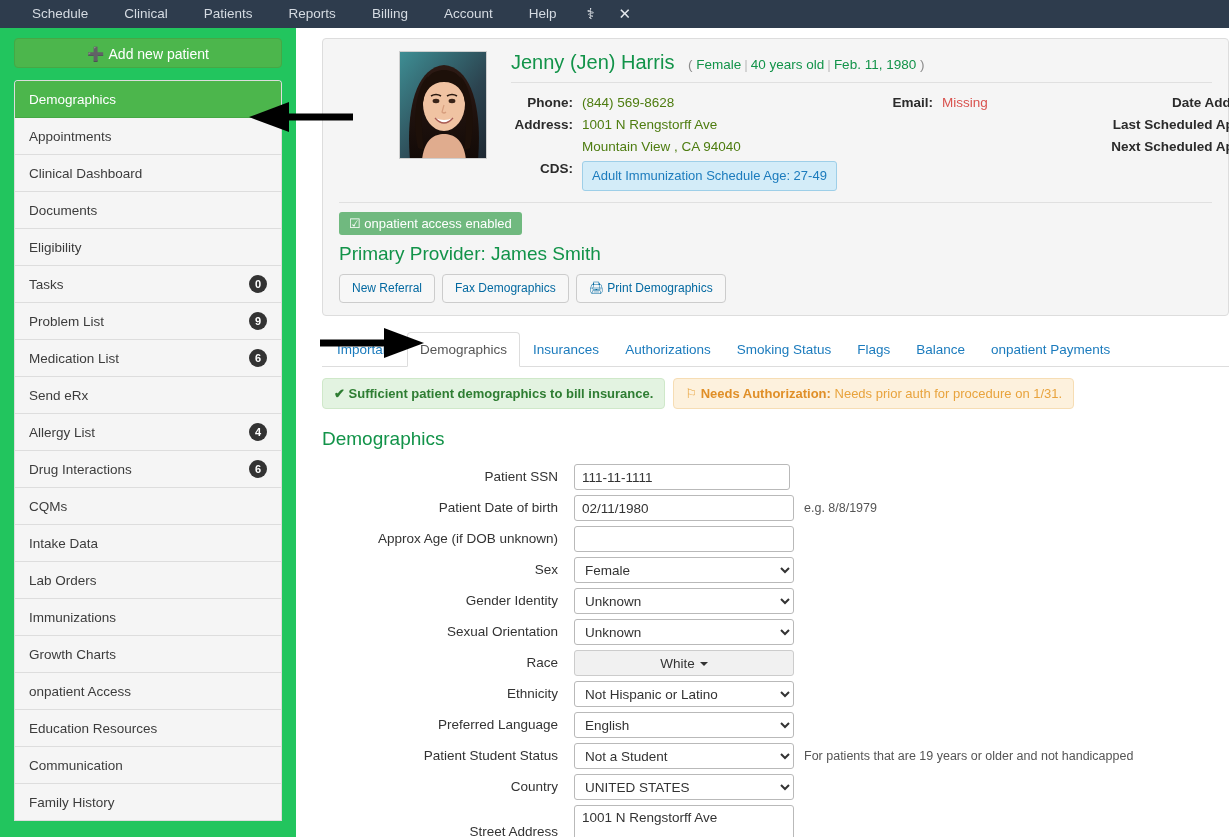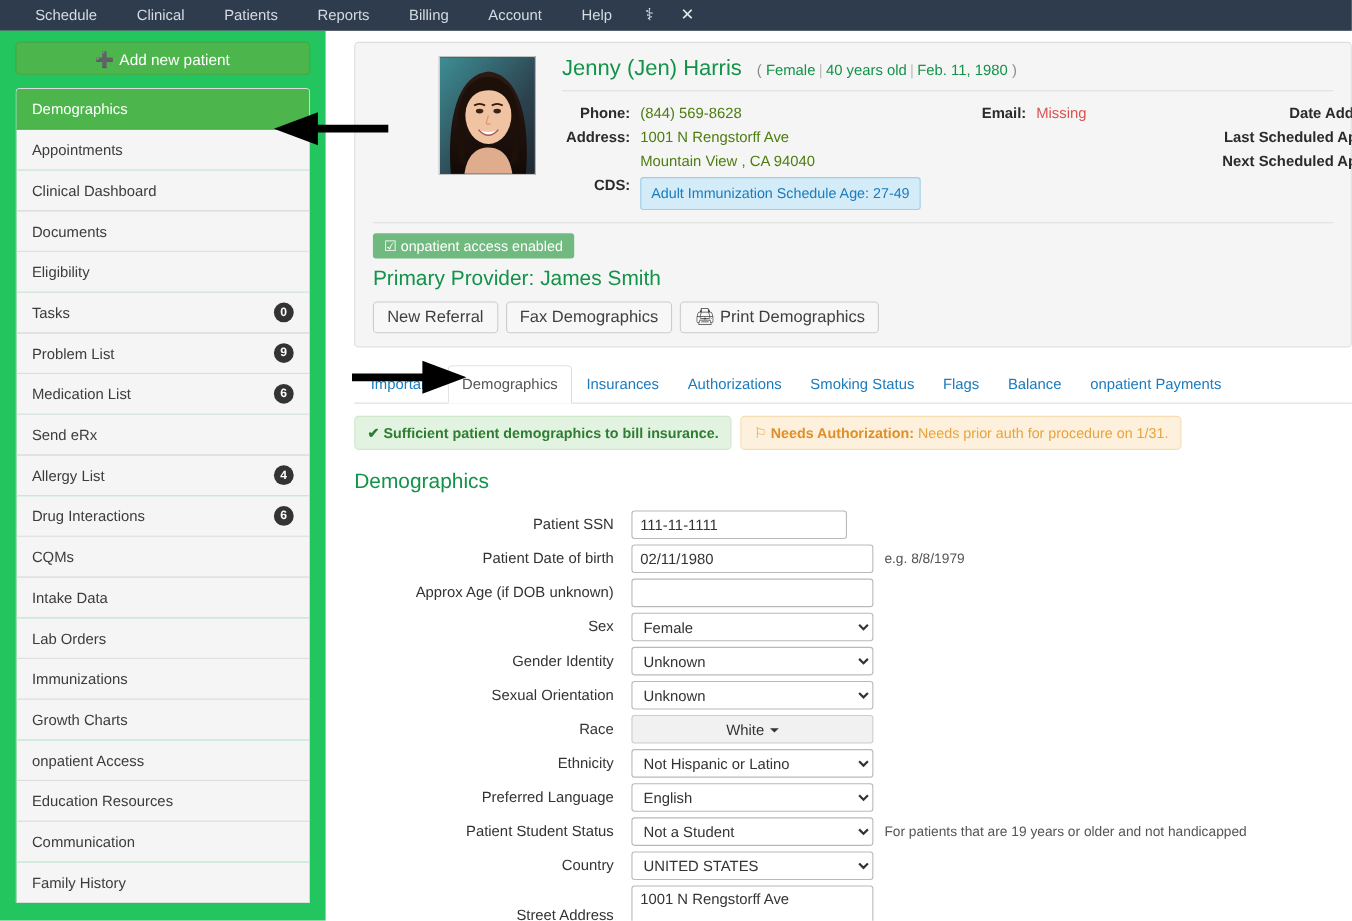--- a/index.html
+++ b/index.html
@@ -172,22 +172,22 @@
   .primary-provider {
     color: #129349;
     font-size: 19px;
     margin: 8px 0 9px 0;
   }
   .btn-row { display: flex; gap: 7px; }
   .btn {
     background: #f7f7f7;
     border: 1px solid #cccccc;
     border-radius: 4px;
-    font-size: 15px;
-    color: #404040;
+    font-size: 12px;
+    color: #0369a1;
     padding: 5px 12px;
     cursor: pointer;
     line-height: 17px;
     white-space: nowrap;
   }
 
   
   .tabbar {
     margin-top: 16px;
     display: flex;
@@ -263,21 +263,21 @@
     height: 26px;
     border: 1px solid #b9b9b9;
     border-radius: 3px;
     background: #ffffff;
     font-size: 13.5px;
     font-family: "Liberation Sans", sans-serif;
     color: #333333;
     padding: 0 7px;
     outline: none;
   }
-  .w-ssn { width: 196px; }
+  .w-ssn { width: 216px; }
   .w-std { width: 220px; }
   .selectctl {
     width: 220px;
     height: 26px;
     border: 1px solid #b9b9b9;
     border-radius: 3px;
     background: #ffffff;
     font-size: 13.5px;
     font-family: "Liberation Sans", sans-serif;
     color: #333333;

